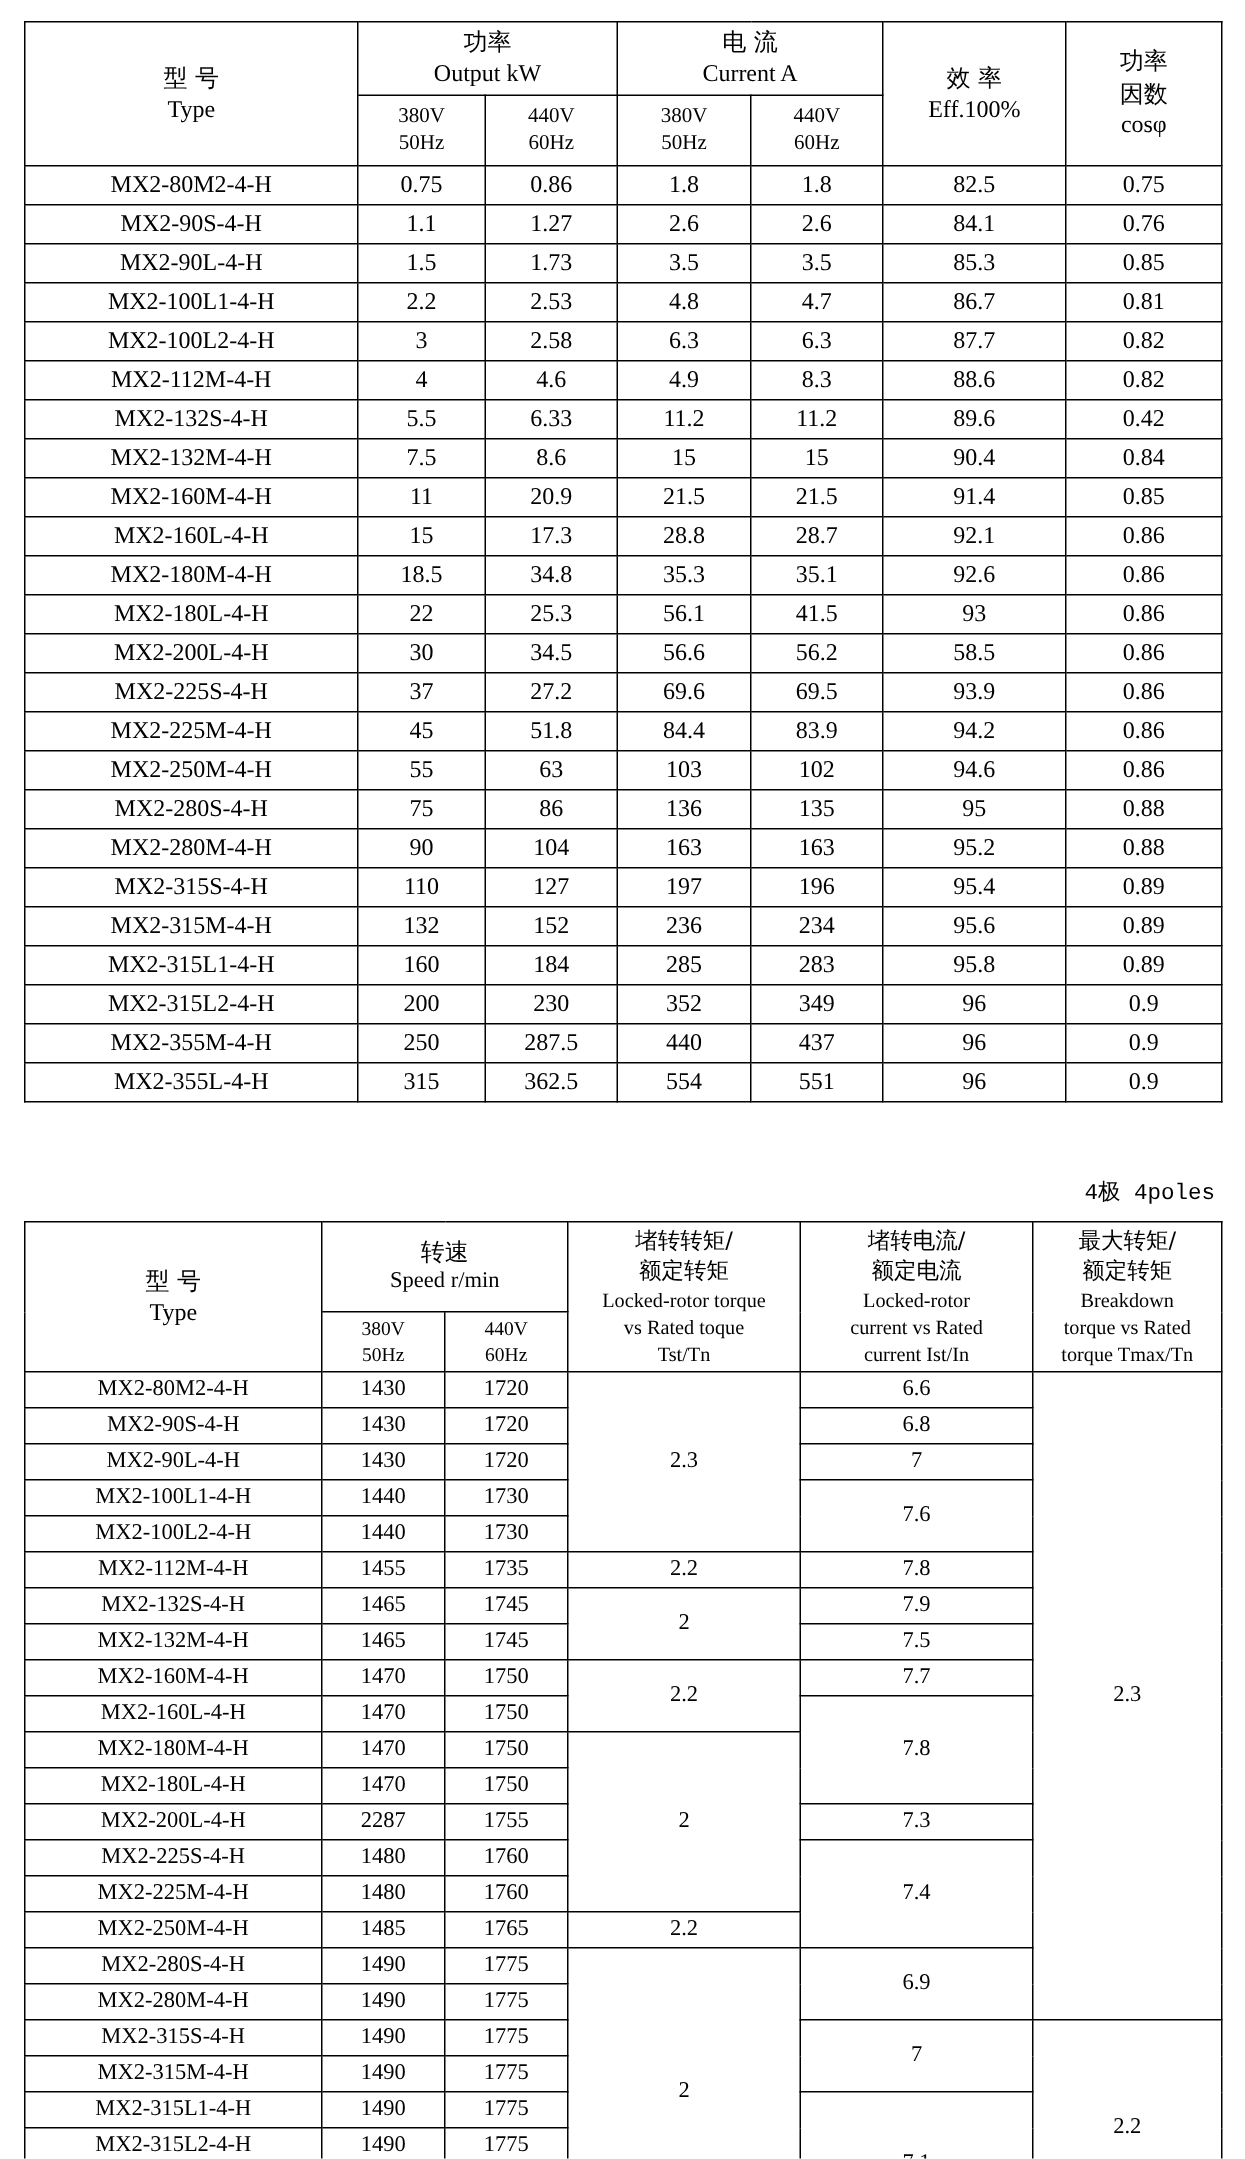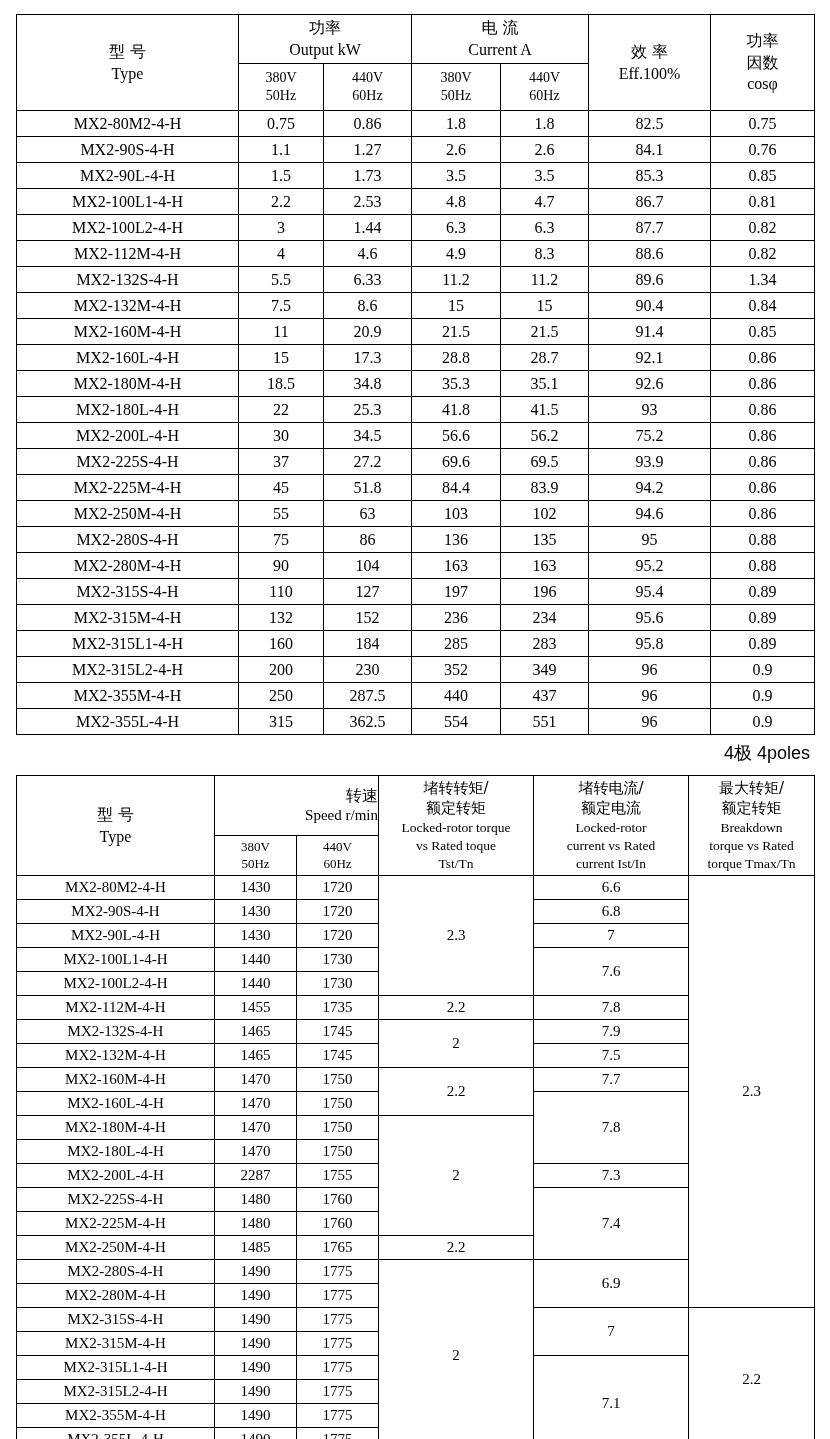--- a/index.html
+++ b/index.html
@@ -61,37 +61,37 @@
     font-size: 16px;
   }
   #table1 tbody td.model {
     letter-spacing: 0px;
   }
   .cn { font-family: "DejaVu Sans", sans-serif; font-size: 15px; }
   .cn-lg { font-family: "DejaVu Sans", sans-serif; font-size: 16px; }
   .note {
     width: 798px;
     text-align: right;
-    font-size: 18px;
+    font-size: 15px;
     padding: 6px 4px 10px 0;
     box-sizing: border-box;
-    font-family: Liberation Sans, sans-serif;
+    font-family: Liberation Mono, monospace;
+    margin-top: 44px;
   }
   
   #table2 {
     font-size: 14px;
   }
   #table2 .hdr-type {
     font-size: 16px;
     line-height: 1.35;
   }
   #table2 .hdr-group {
     font-size: 15px;
     line-height: 1.3;
-    text-align: right;
   }
   #table2 .hdr-sub {
     font-size: 13px;
     line-height: 1.3;
   }
   #table2 .hdr-big {
     font-size: 13.5px;
     line-height: 1.35;
     padding: 2px 9px;
   }
@@ -195,21 +195,21 @@
           <td>2.2</td>
           <td>2.53</td>
           <td>4.8</td>
           <td>4.7</td>
           <td>86.7</td>
           <td>0.81</td>
         </tr>
         <tr>
           <td class="model">MX2-100L2-4-H</td>
           <td>3</td>
-          <td>1.44</td>
+          <td>2.58</td>
           <td>6.3</td>
           <td>6.3</td>
           <td>87.7</td>
           <td>0.82</td>
         </tr>
         <tr>
           <td class="model">MX2-112M-4-H</td>
           <td>4</td>
           <td>4.6</td>
           <td>4.9</td>
@@ -217,21 +217,21 @@
           <td>88.6</td>
           <td>0.82</td>
         </tr>
         <tr>
           <td class="model">MX2-132S-4-H</td>
           <td>5.5</td>
           <td>6.33</td>
           <td>11.2</td>
           <td>11.2</td>
           <td>89.6</td>
-          <td>1.34</td>
+          <td>0.42</td>
         </tr>
         <tr>
           <td class="model">MX2-132M-4-H</td>
           <td>7.5</td>
           <td>8.6</td>
           <td>15</td>
           <td>15</td>
           <td>90.4</td>
           <td>0.84</td>
         </tr>
@@ -259,32 +259,32 @@
           <td>34.8</td>
           <td>35.3</td>
           <td>35.1</td>
           <td>92.6</td>
           <td>0.86</td>
         </tr>
         <tr>
           <td class="model">MX2-180L-4-H</td>
           <td>22</td>
           <td>25.3</td>
-          <td>41.8</td>
+          <td>56.1</td>
           <td>41.5</td>
           <td>93</td>
           <td>0.86</td>
         </tr>
         <tr>
           <td class="model">MX2-200L-4-H</td>
           <td>30</td>
           <td>34.5</td>
           <td>56.6</td>
           <td>56.2</td>
-          <td>75.2</td>
+          <td>58.5</td>
           <td>0.86</td>
         </tr>
         <tr>
           <td class="model">MX2-225S-4-H</td>
           <td>37</td>
           <td>27.2</td>
           <td>69.6</td>
           <td>69.5</td>
           <td>93.9</td>
           <td>0.86</td>

